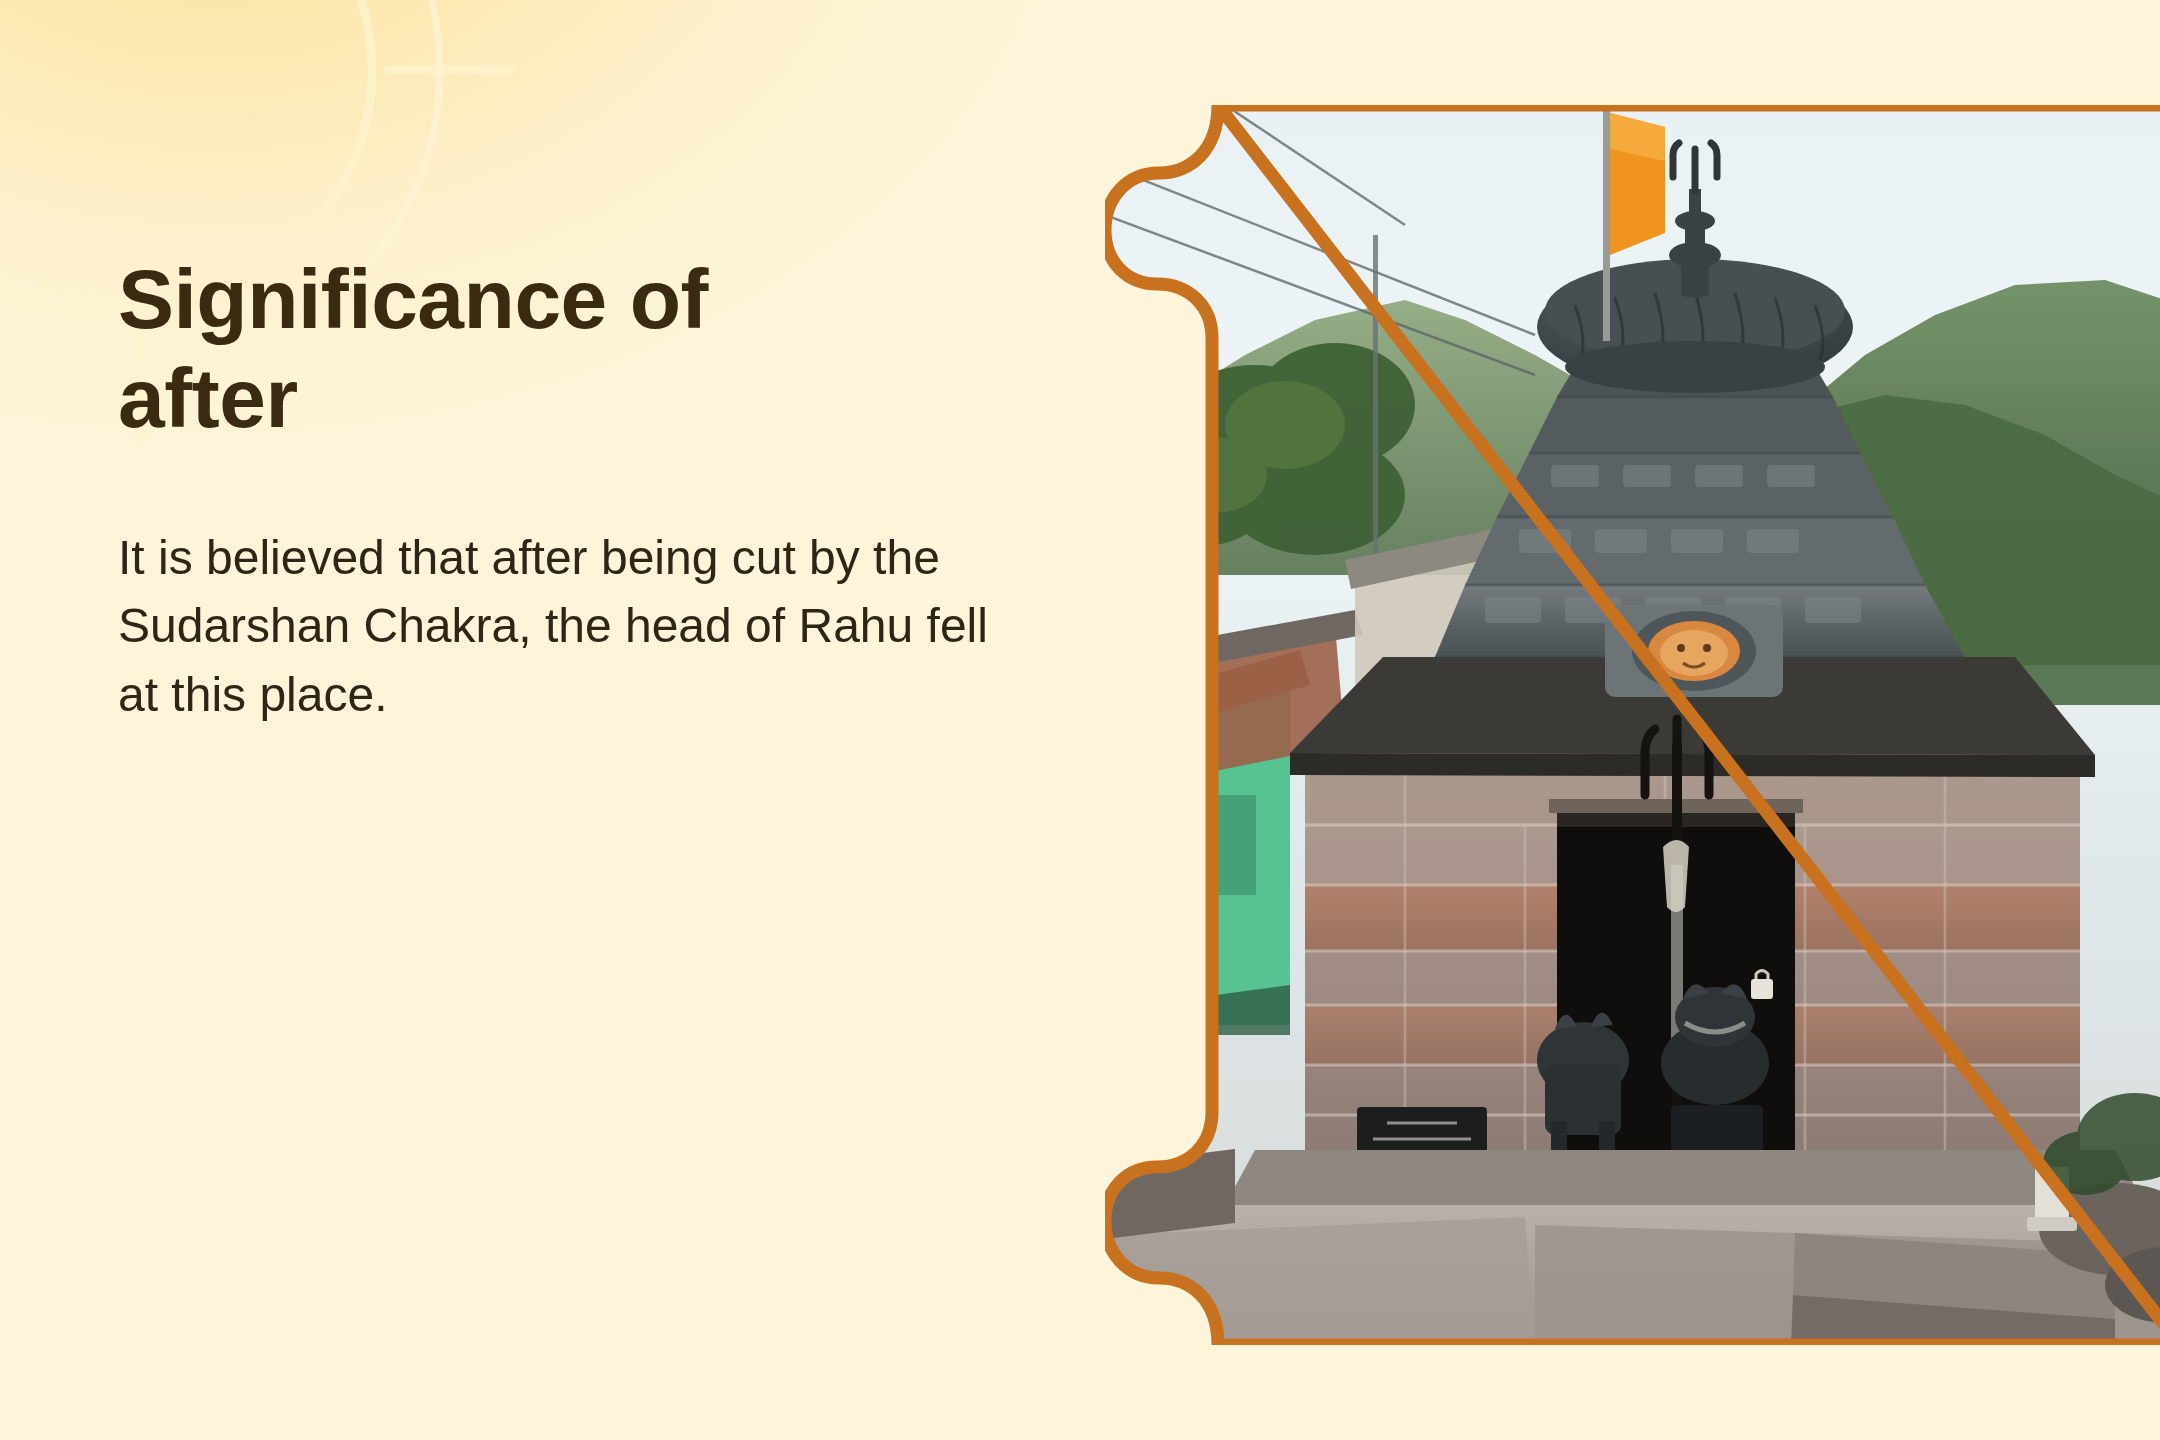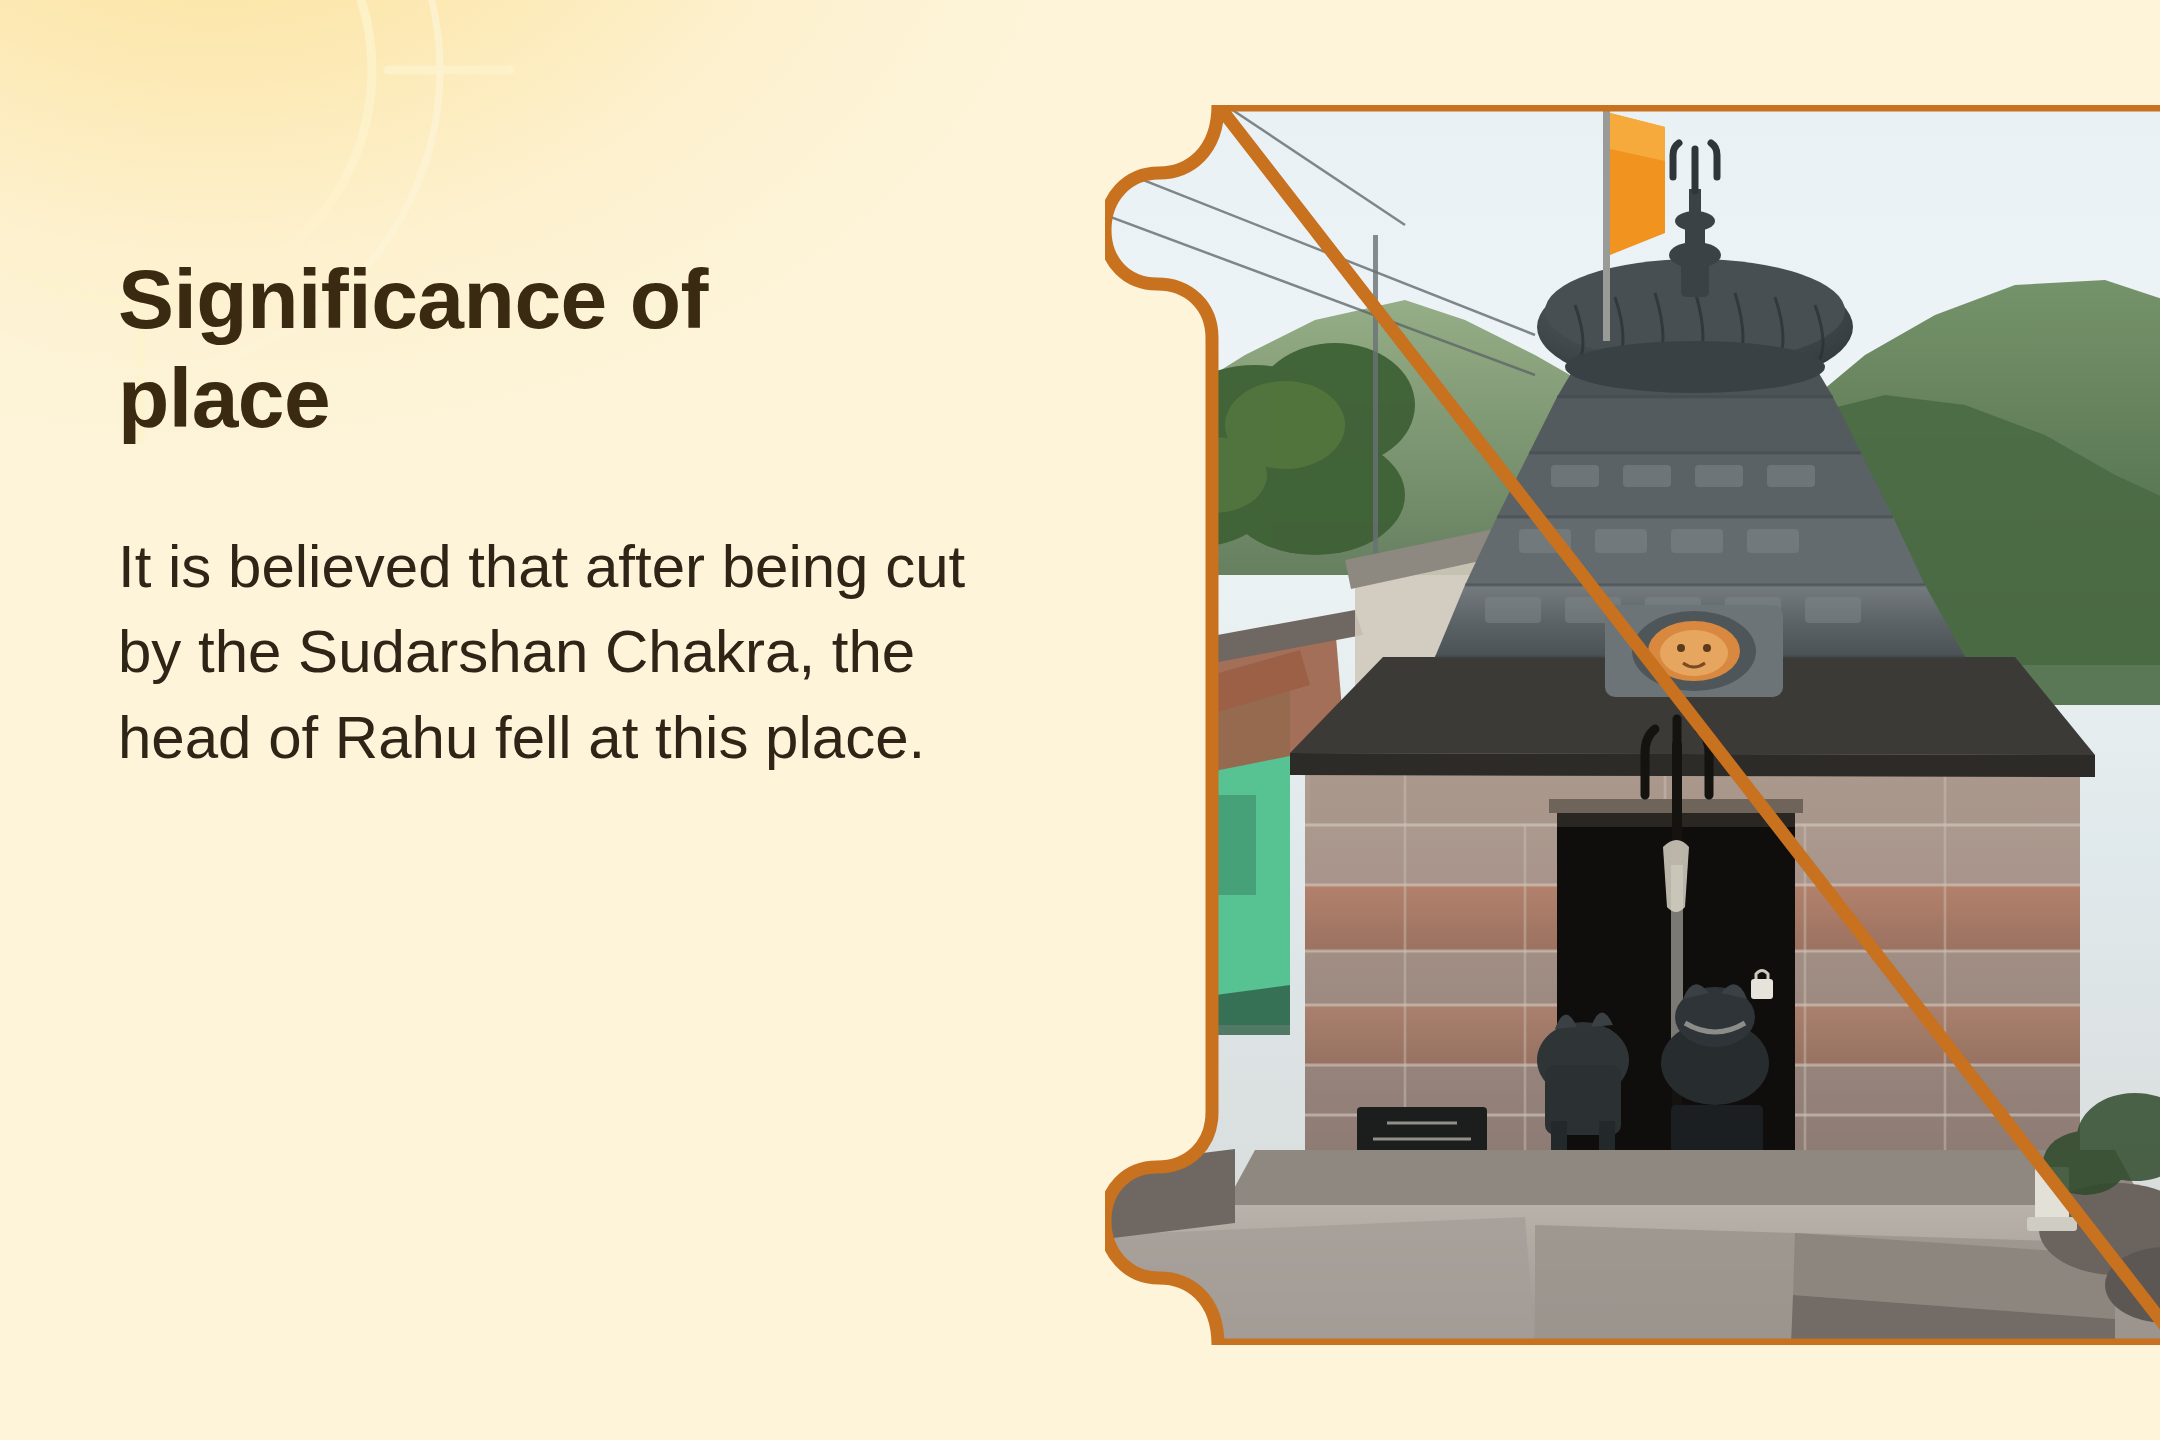--- a/index.html
+++ b/index.html
@@ -49,21 +49,21 @@
     margin: 0;
     font-size: 84px;
     line-height: 1.18;
     font-weight: 700;
     letter-spacing: -0.5px;
     color: #3a2a12;
     max-width: 700px;
   }
   .body-copy {
     margin: 76px 0 0 0;
-    font-size: 60px;
+    font-size: 48px;
     line-height: 1.42;
     font-weight: 500;
     color: #2e2517;
     max-width: 880px;
   }
 
   
   .photo-frame {
     position: absolute;
     left: 1105px;
@@ -113,21 +113,21 @@
         <path d="M52 300 L-70 300"></path>
         <path d="M126 126 L40 40"></path>
       </g>
       <g fill="none" stroke="#fdf5d8" stroke-width="7" opacity="0.8">
         <circle cx="300" cy="300" r="300"></circle>
       </g>
     </svg>
   </div>
 
   <div class="text-col">
-    <h1 class="headline">Significance of place</h1>
+    <h1 class="headline">Significance of after</h1>
     <p class="body-copy">It is believed that after being cut by the Sudarshan Chakra, the head of Rahu fell at this place.</p>
   </div>
 
   <div class="photo-frame">
 
     <svg width="0" height="0" style="position:absolute" aria-hidden="true">
       <defs>
         <clipPath id="frameClip" clipPathUnits="objectBoundingBox">
           <path d="
             M 0.105,0.000

